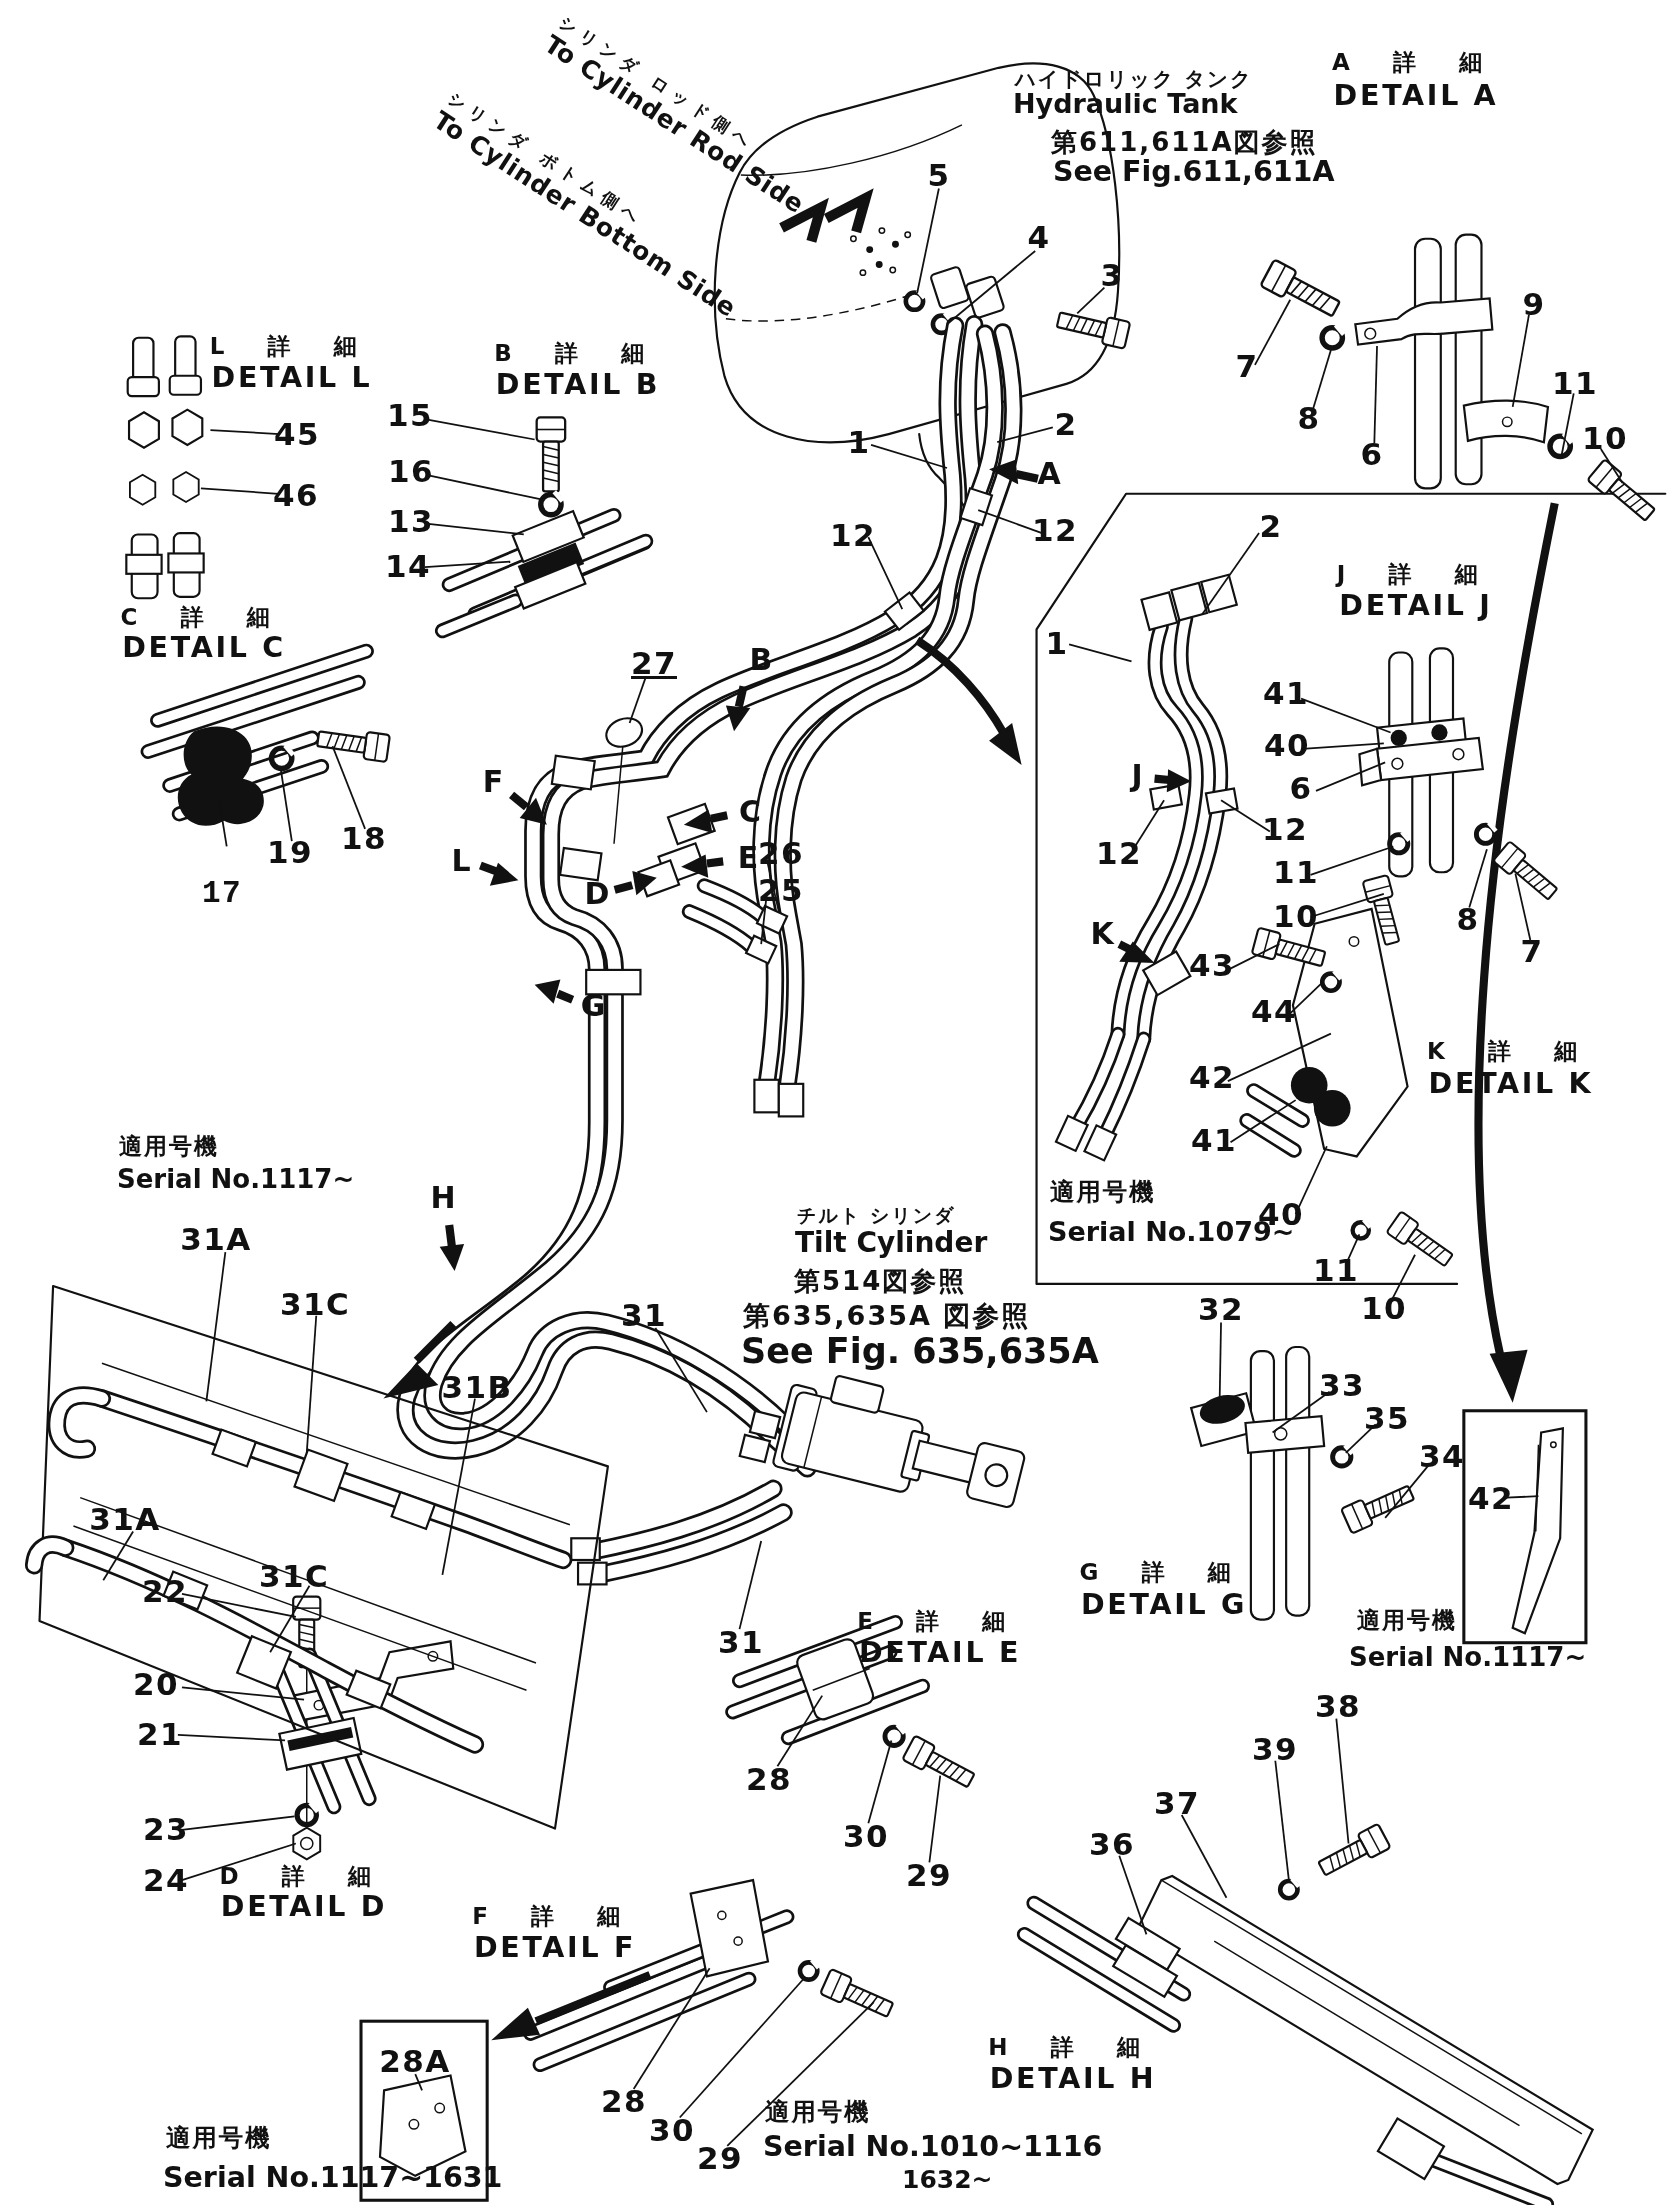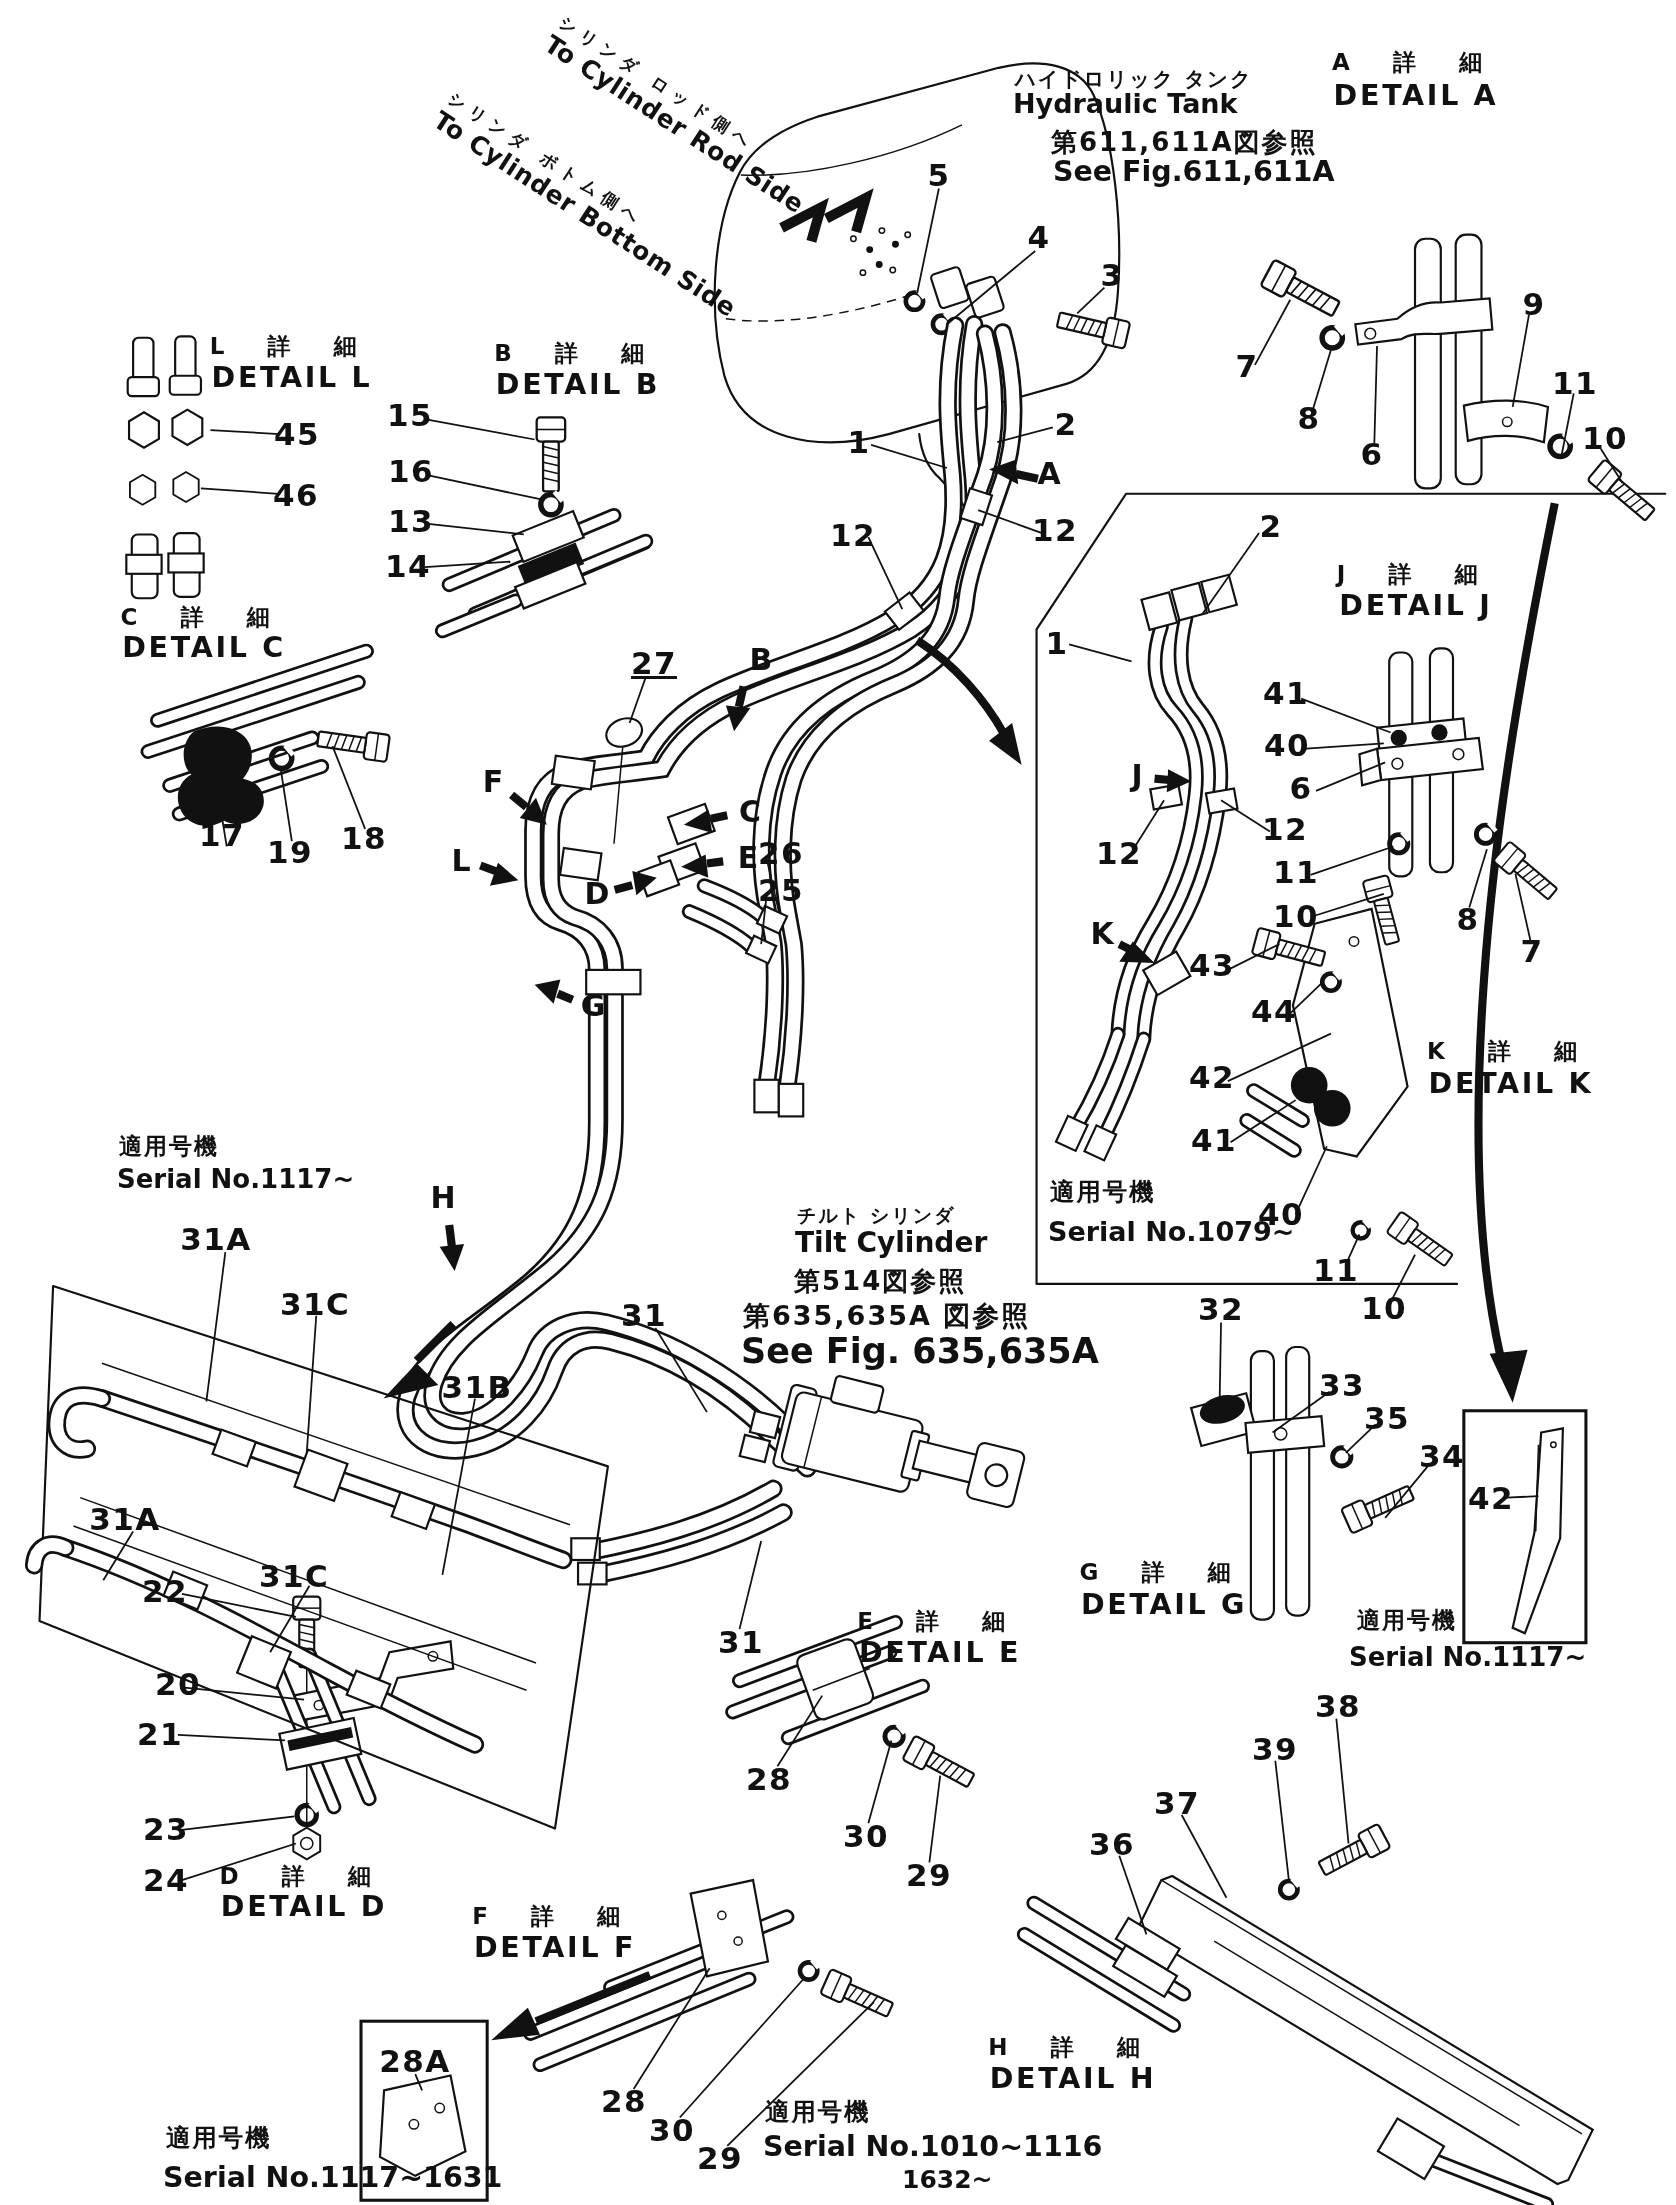--- a/index.html
+++ b/index.html
@@ -470,21 +470,21 @@
     <span class="callout" style="left: 1372px; top: 454px;">6</span>
     <span class="callout" style="left: 1534px; top: 304px;">9</span>
     <span class="callout" style="left: 1575px; top: 383px;">11</span>
     <span class="callout" style="left: 1605px; top: 438px;">10</span>
     <span class="callout" style="left: 297px; top: 434px;">45</span>
     <span class="callout" style="left: 296px; top: 495px;">46</span>
     <span class="callout" style="left: 410px; top: 415px;">15</span>
     <span class="callout" style="left: 411px; top: 471px;">16</span>
     <span class="callout" style="left: 411px; top: 521px;">13</span>
     <span class="callout" style="left: 408px; top: 566px;">14</span>
-    <span class="callout" style="left: 222px; top: 835px;">17</span>
+    <span class="callout" style="left: 222px; top: 893px; font-family: Liberation Mono, monospace;">17</span>
     <span class="callout" style="left: 290px; top: 852px;">19</span>
     <span class="callout" style="left: 364px; top: 838px;">18</span>
     <span class="callout" style="left: 1271px; top: 526px;">2</span>
     <span class="callout" style="left: 1057px; top: 643px;">1</span>
     <span class="callout" style="left: 1119px; top: 853px;">12</span>
     <span class="callout" style="left: 1285px; top: 829px;">12</span>
     <span class="callout" style="left: 1286px; top: 693px;">41</span>
     <span class="callout" style="left: 1287px; top: 745px;">40</span>
     <span class="callout" style="left: 1301px; top: 788px;">6</span>
     <span class="callout" style="left: 1296px; top: 872px;">11</span>
@@ -501,21 +501,21 @@
     <span class="callout" style="left: 1221px; top: 1309px;">32</span>
     <span class="callout" style="left: 1342px; top: 1385px;">33</span>
     <span class="callout" style="left: 1387px; top: 1418px;">35</span>
     <span class="callout" style="left: 1442px; top: 1456px;">34</span>
     <span class="callout" style="left: 1491px; top: 1498px;">42</span>
     <span class="callout" style="left: 769px; top: 1779px;">28</span>
     <span class="callout" style="left: 866px; top: 1836px;">30</span>
     <span class="callout" style="left: 929px; top: 1875px;">29</span>
     <span class="callout" style="left: 165px; top: 1591px;">22</span>
     <span class="callout" style="left: 294px; top: 1576px;">31C</span>
-    <span class="callout" style="left: 178px; top: 1684px;">20</span>
+    <span class="callout" style="left: 156px; top: 1684px;">20</span>
     <span class="callout" style="left: 160px; top: 1734px;">21</span>
     <span class="callout" style="left: 166px; top: 1829px;">23</span>
     <span class="callout" style="left: 166px; top: 1880px;">24</span>
     <span class="callout" style="left: 415px; top: 2061px;">28A</span>
     <span class="callout" style="left: 624px; top: 2101px;">28</span>
     <span class="callout" style="left: 672px; top: 2130px;">30</span>
     <span class="callout" style="left: 720px; top: 2158px;">29</span>
     <span class="callout" style="left: 1338px; top: 1706px;">38</span>
     <span class="callout" style="left: 1275px; top: 1749px;">39</span>
     <span class="callout" style="left: 1177px; top: 1803px;">37</span>

